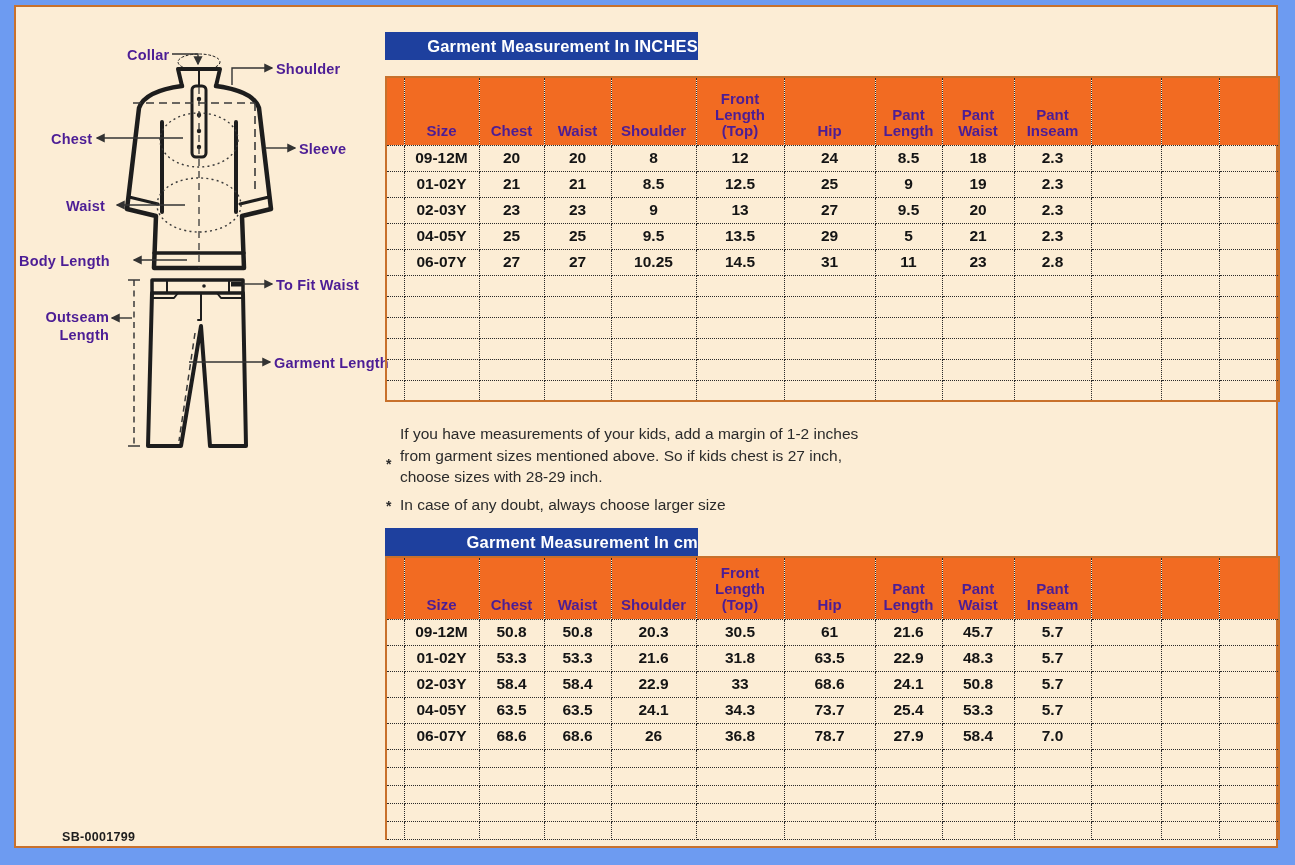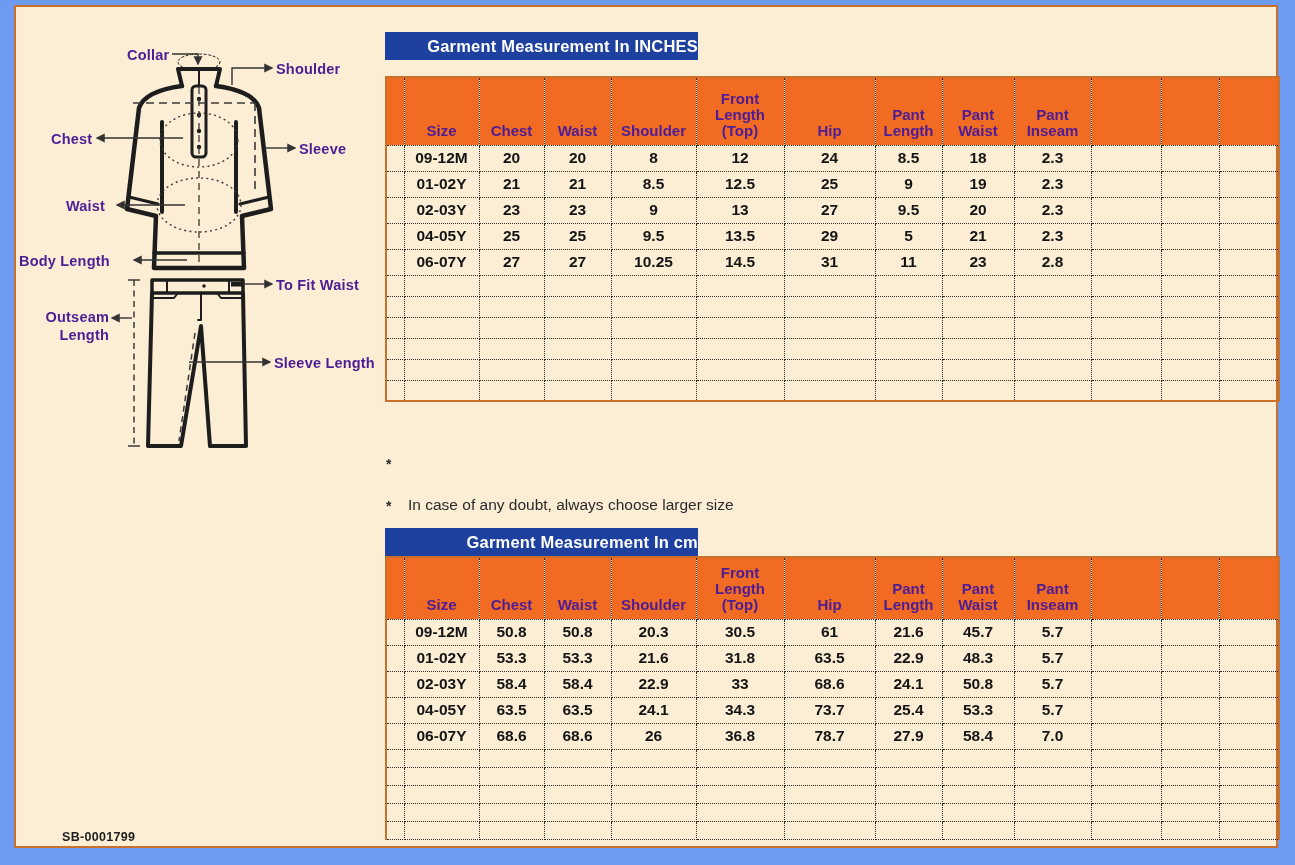--- a/index.html
+++ b/index.html
@@ -34,21 +34,21 @@
   .t-inches thead th{height:68px;}
   .t-cm thead th{height:62px;}
   .size-table tr.data td{height:26px;font-size:15.5px;font-weight:700;color:#141414;}
   .t-inches tr.empty td{height:21px;}
   .t-cm tr.empty td{height:18px;}
   
   .note-text{position:absolute;left:400px;width:468px;font-size:15.5px;line-height:21.5px;
              font-weight:500;color:#2b2b2b;}
   .note-star{position:absolute;left:386px;font-size:14px;font-weight:700;color:#2b2b2b;}
   .note1-text{top:423px;}
-  .note2-text{top:494px;margin-left:8px;}
+  .note2-text{top:494px;}
   .star1{top:456px;}
   .star2{top:498px;}
 </style>
 </head>
 <body>
 
 <div class="page">
   <div class="panel"></div>
 
   <div class="figure">
@@ -110,21 +110,21 @@
     </svg>
 
     <div class="dlabel" style="left:112px;top:21px">Collar</div>
     <div class="dlabel" style="left:261px;top:35px">Shoulder</div>
     <div class="dlabel" style="left:36px;top:105px">Chest</div>
     <div class="dlabel" style="left:284px;top:115px">Sleeve</div>
     <div class="dlabel" style="left:51px;top:172px">Waist</div>
     <div class="dlabel" style="left:4px;top:227px">Body Length</div>
     <div class="dlabel" style="left:261px;top:251px">To Fit Waist</div>
     <div class="dlabel center" style="left:12px;top:283px;width:82px">Outseam Length</div>
-    <div class="dlabel" style="left:259px;top:329px">Sleeve Length</div>
+    <div class="dlabel" style="left:259px;top:329px">Garment Length</div>
   </div>
 
   <div class="style-code">SB-0001799</div>
 
   <div class="banner inches">Garment Measurement In INCHES</div>
   <table class="size-table t-inches">
       <colgroup>
         <col style="width:18px">
         <col style="width:75px">
         <col style="width:65px">
@@ -319,20 +319,21 @@
           <td></td>
           <td></td>
           <td></td>
           <td></td>
           <td></td>
         </tr>
       </tbody>
     </table>
 
   <div class="note-star star1">*</div>
+  <div class="note-text note1-text">If you have measurements of your kids, add a margin of 1-2 inches from garment sizes mentioned above. So if kids chest is 27 inch, choose sizes with 28-29 inch.</div>
   <div class="note-star star2">*</div>
   <div class="note-text note2-text">In case of any doubt, always choose larger size</div>
 
   <div class="banner cm">Garment Measurement In cm</div>
   <table class="size-table t-cm">
       <colgroup>
         <col style="width:18px">
         <col style="width:75px">
         <col style="width:65px">
         <col style="width:67px">

